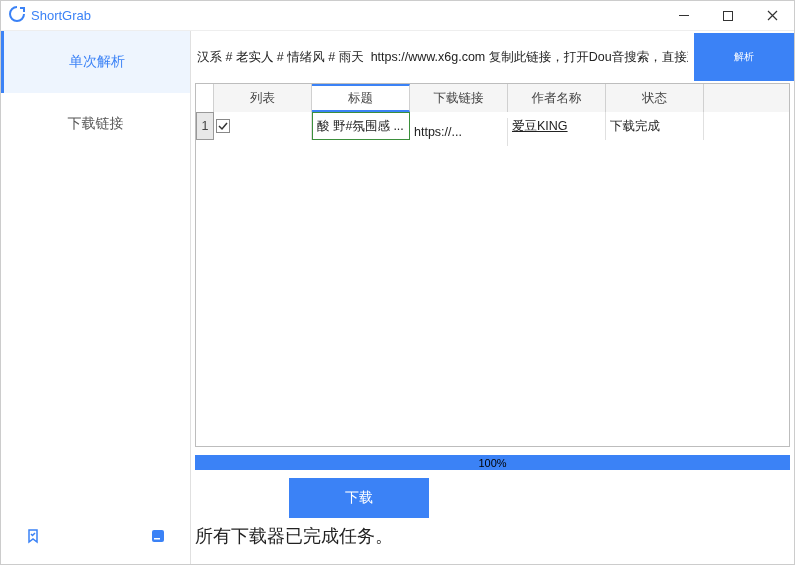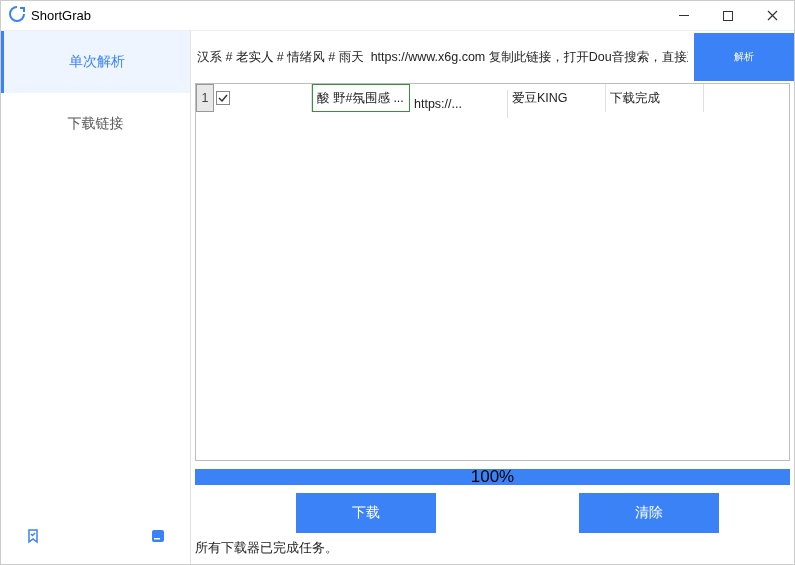--- a/index.html
+++ b/index.html
@@ -1,20 +1,20 @@
 <!DOCTYPE html>
 <html><head>
 <meta charset="utf-8">
 <style>
 * { margin: 0; padding: 0; box-sizing: border-box; font-family: "Microsoft YaHei", "SimSun", sans-serif; }
 body { width: 795px; height: 565px; background: #fff; border: 1px solid #ccc; overflow: hidden; }
 
 .titlebar { height: 30px; display: flex; align-items: center; padding-left: 8px; border-bottom: 1px solid #eee; }
 .titlebar .logo { margin-right: 6px; }
-.titlebar .title { font-size: 13px; color: #000000; flex: 1; }
+.titlebar .title { font-size: 13px; color: #3b82f6; flex: 1; }
 .titlebar .win-btn { width: 44px; height: 30px; display: flex; align-items: center; justify-content: center; font-size: 14px; color: #333; cursor: pointer; }
 .titlebar .win-btn.close { font-size: 16px; }
 
 .container { display: flex; height: calc(100% - 30px); }
 
 .sidebar { width: 190px; border-right: 1px solid #e0e0e0; display: flex; flex-direction: column; }
 .sidebar-item { height: 62px; display: flex; align-items: center; justify-content: center; font-size: 14px; color: #555; cursor: pointer; text-align: right; }
 .sidebar-item.active { background: #eef5fe; color: #3b82f6; border-left: 3px solid #3b82f6; }
 .sidebar-bottom { margin-top: auto; display: flex; padding: 12px 24px 16px; }
 .sidebar-bottom .bookmark { margin-right: auto; }
@@ -35,33 +35,33 @@
 .th.col-link { width: 98px; }
 .th.col-author { width: 98px; }
 .th.col-status { width: 98px; }
 
 .table-row { display: flex; height: 28px; align-items: center; font-size: 12.5px; color: #222; }
 .td { border-right: 1px solid #e0e0e0; height: 100%; display: flex; align-items: center; padding: 0 4px; overflow: hidden; white-space: nowrap; }
 .td.rownum { width: 18px; background: #e8e8e8; border: 1px solid #999; color: #444; justify-content: center; padding: 0; }
 .td.col-list { width: 98px; justify-content: flex-start; padding-left: 2px; }
 .td.col-title { width: 98px; border: 1px solid #3b8f3b; }
 .td.col-link { width: 98px; margin-top: 11px; }
-.td.col-author { width: 98px; justify-content: flex-start; }
+.td.col-author { width: 98px; justify-content: flex-start; text-decoration: underline; }
 .td.col-status { width: 98px; justify-content: flex-start; text-align: right; }
 
 .checkbox { width: 14px; height: 14px; border: 1px solid #888; display: inline-flex; align-items: center; justify-content: center; font-size: 11px; }
 
-.progress { height: 16px; margin: 8px 4px 4px 4px; background: #3b82f6; display: flex; align-items: center; justify-content: center; font-size: 17px; color: #000; }
+.progress { height: 16px; margin: 8px 4px 4px 4px; background: #3b82f6; display: flex; align-items: center; justify-content: center; font-size: 11px; color: #000; }
 
-.btnrow { display: flex; padding: 4px 4px; gap: 11px; }
+.btnrow { display: flex; padding: 4px 4px; gap: 4px; }
 .btnrow .spacer1 { width: 90px; }
 .btnrow .btn { width: 140px; height: 40px; background: #3b82f6; color: #fff; border: none; font-size: 14px; cursor: pointer; }
 .btnrow .between { flex: 1; }
 
-.statusbar { padding: 2px 4px 7px 4px; font-size: 13px; color: #222; }
+.statusbar { padding: 2px 4px 16px 4px; font-size: 18px; color: #222; }
 </style>
 </head>
 <body>
 
 <div class="titlebar">
   <span class="logo">
     <svg width="16" height="16" viewBox="0 0 16 16">
         <path d="M8 1 A7 7 0 1 0 15 8" stroke="#3b82f6" stroke-width="2" fill="none"></path>
         <path d="M11 2 L15 2 L15 6" stroke="#3b82f6" stroke-width="2" fill="none"></path>
       </svg>
@@ -108,20 +108,28 @@
     </div>
   </div>
 
   <div class="main">
     <div class="toprow">
       <input class="url-input" value="汉系 # 老实人 # 情绪风 # 雨天  https://www.x6g.com 复制此链接，打开Dou音搜索，直接观" style="">
       <button class="btn-parse">解析</button>
     </div>
 
     <div class="table-area">
+      <div class="table-head">
+        <div class="th rownum"></div>
+        <div class="th col-list">列表</div>
+        <div class="th col-title">标题</div>
+        <div class="th col-link">下载链接</div>
+        <div class="th col-author">作者名称</div>
+        <div class="th col-status">状态</div>
+      </div>
       <div class="table-row">
         <div class="td rownum">1</div>
         <div class="td col-list">
           <span class="checkbox">
             <svg width="10" height="10">
                 <path d="M1 5 L4 8 L9 2" stroke="#333" stroke-width="1.5" fill="none"></path>
               </svg>
           </span>
         </div>
         <div class="td col-title">酸  野#氛围感 ...</div>
@@ -132,21 +140,20 @@
     </div>
 
     <div class="progress">
       <span>100%</span>
     </div>
 
     <div class="btnrow">
       <div class="spacer1"></div>
       <button class="btn">下载</button>
       <div class="between"></div>
-      <button class="btn">清除</button>
       <div style="width:60px"></div>
     </div>
 
     <div class="statusbar">
       <span>所有下载器已完成任务。</span>
     </div>
   </div>
 </div>
 
 </body></html>

